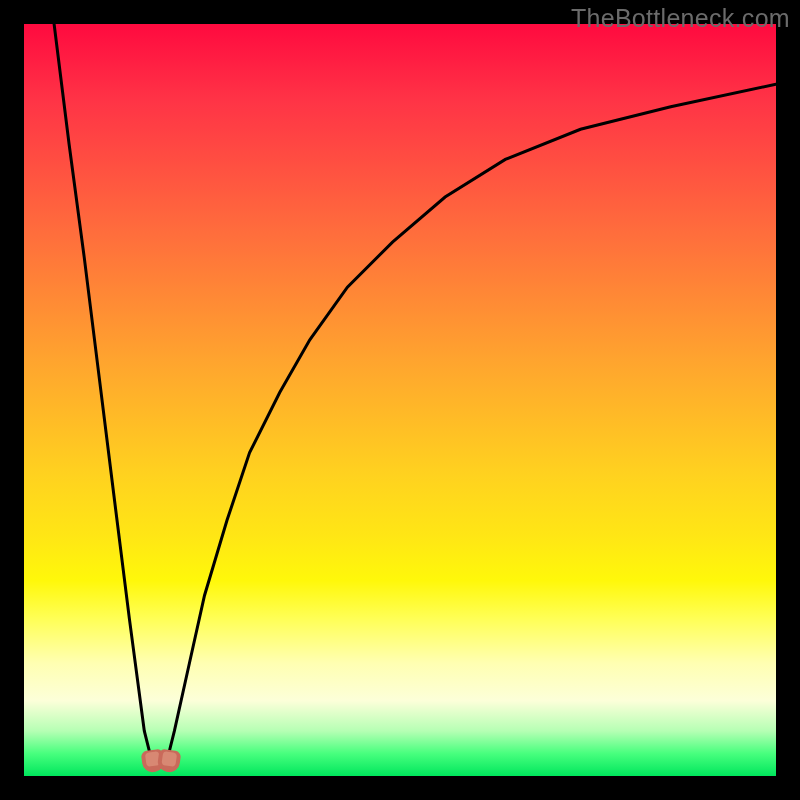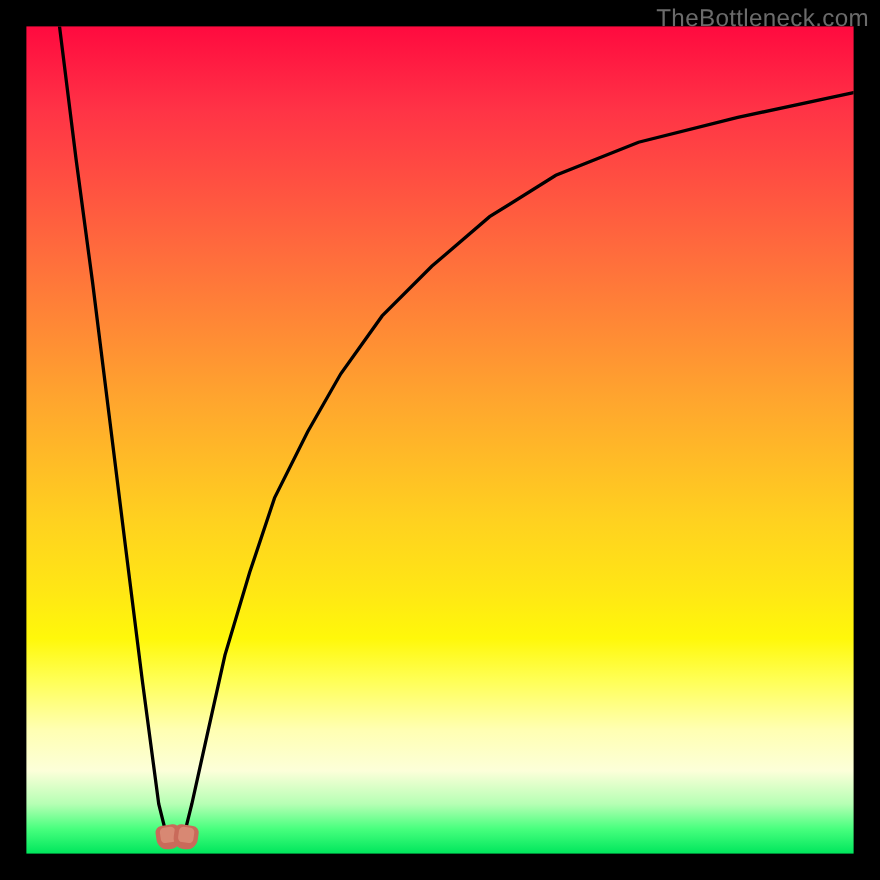--- a/index.html
+++ b/index.html
@@ -32,21 +32,21 @@
       #b6ffb4 94%,
       #48ff7e 97%,
       #00e65c 100%
     );
   }
   .watermark {
     position: absolute;
     top: 4px;
     right: 10px;
     color: #6b6b6b;
-    font-size: 22px;
+    font-size: 25px;
     font-weight: 500;
     letter-spacing: 0.3px;
     z-index: 10;
     user-select: none;
     margin-left: 32px;
   }
   .curve-svg {
     position: absolute;
     left: 0;
     top: 0;

